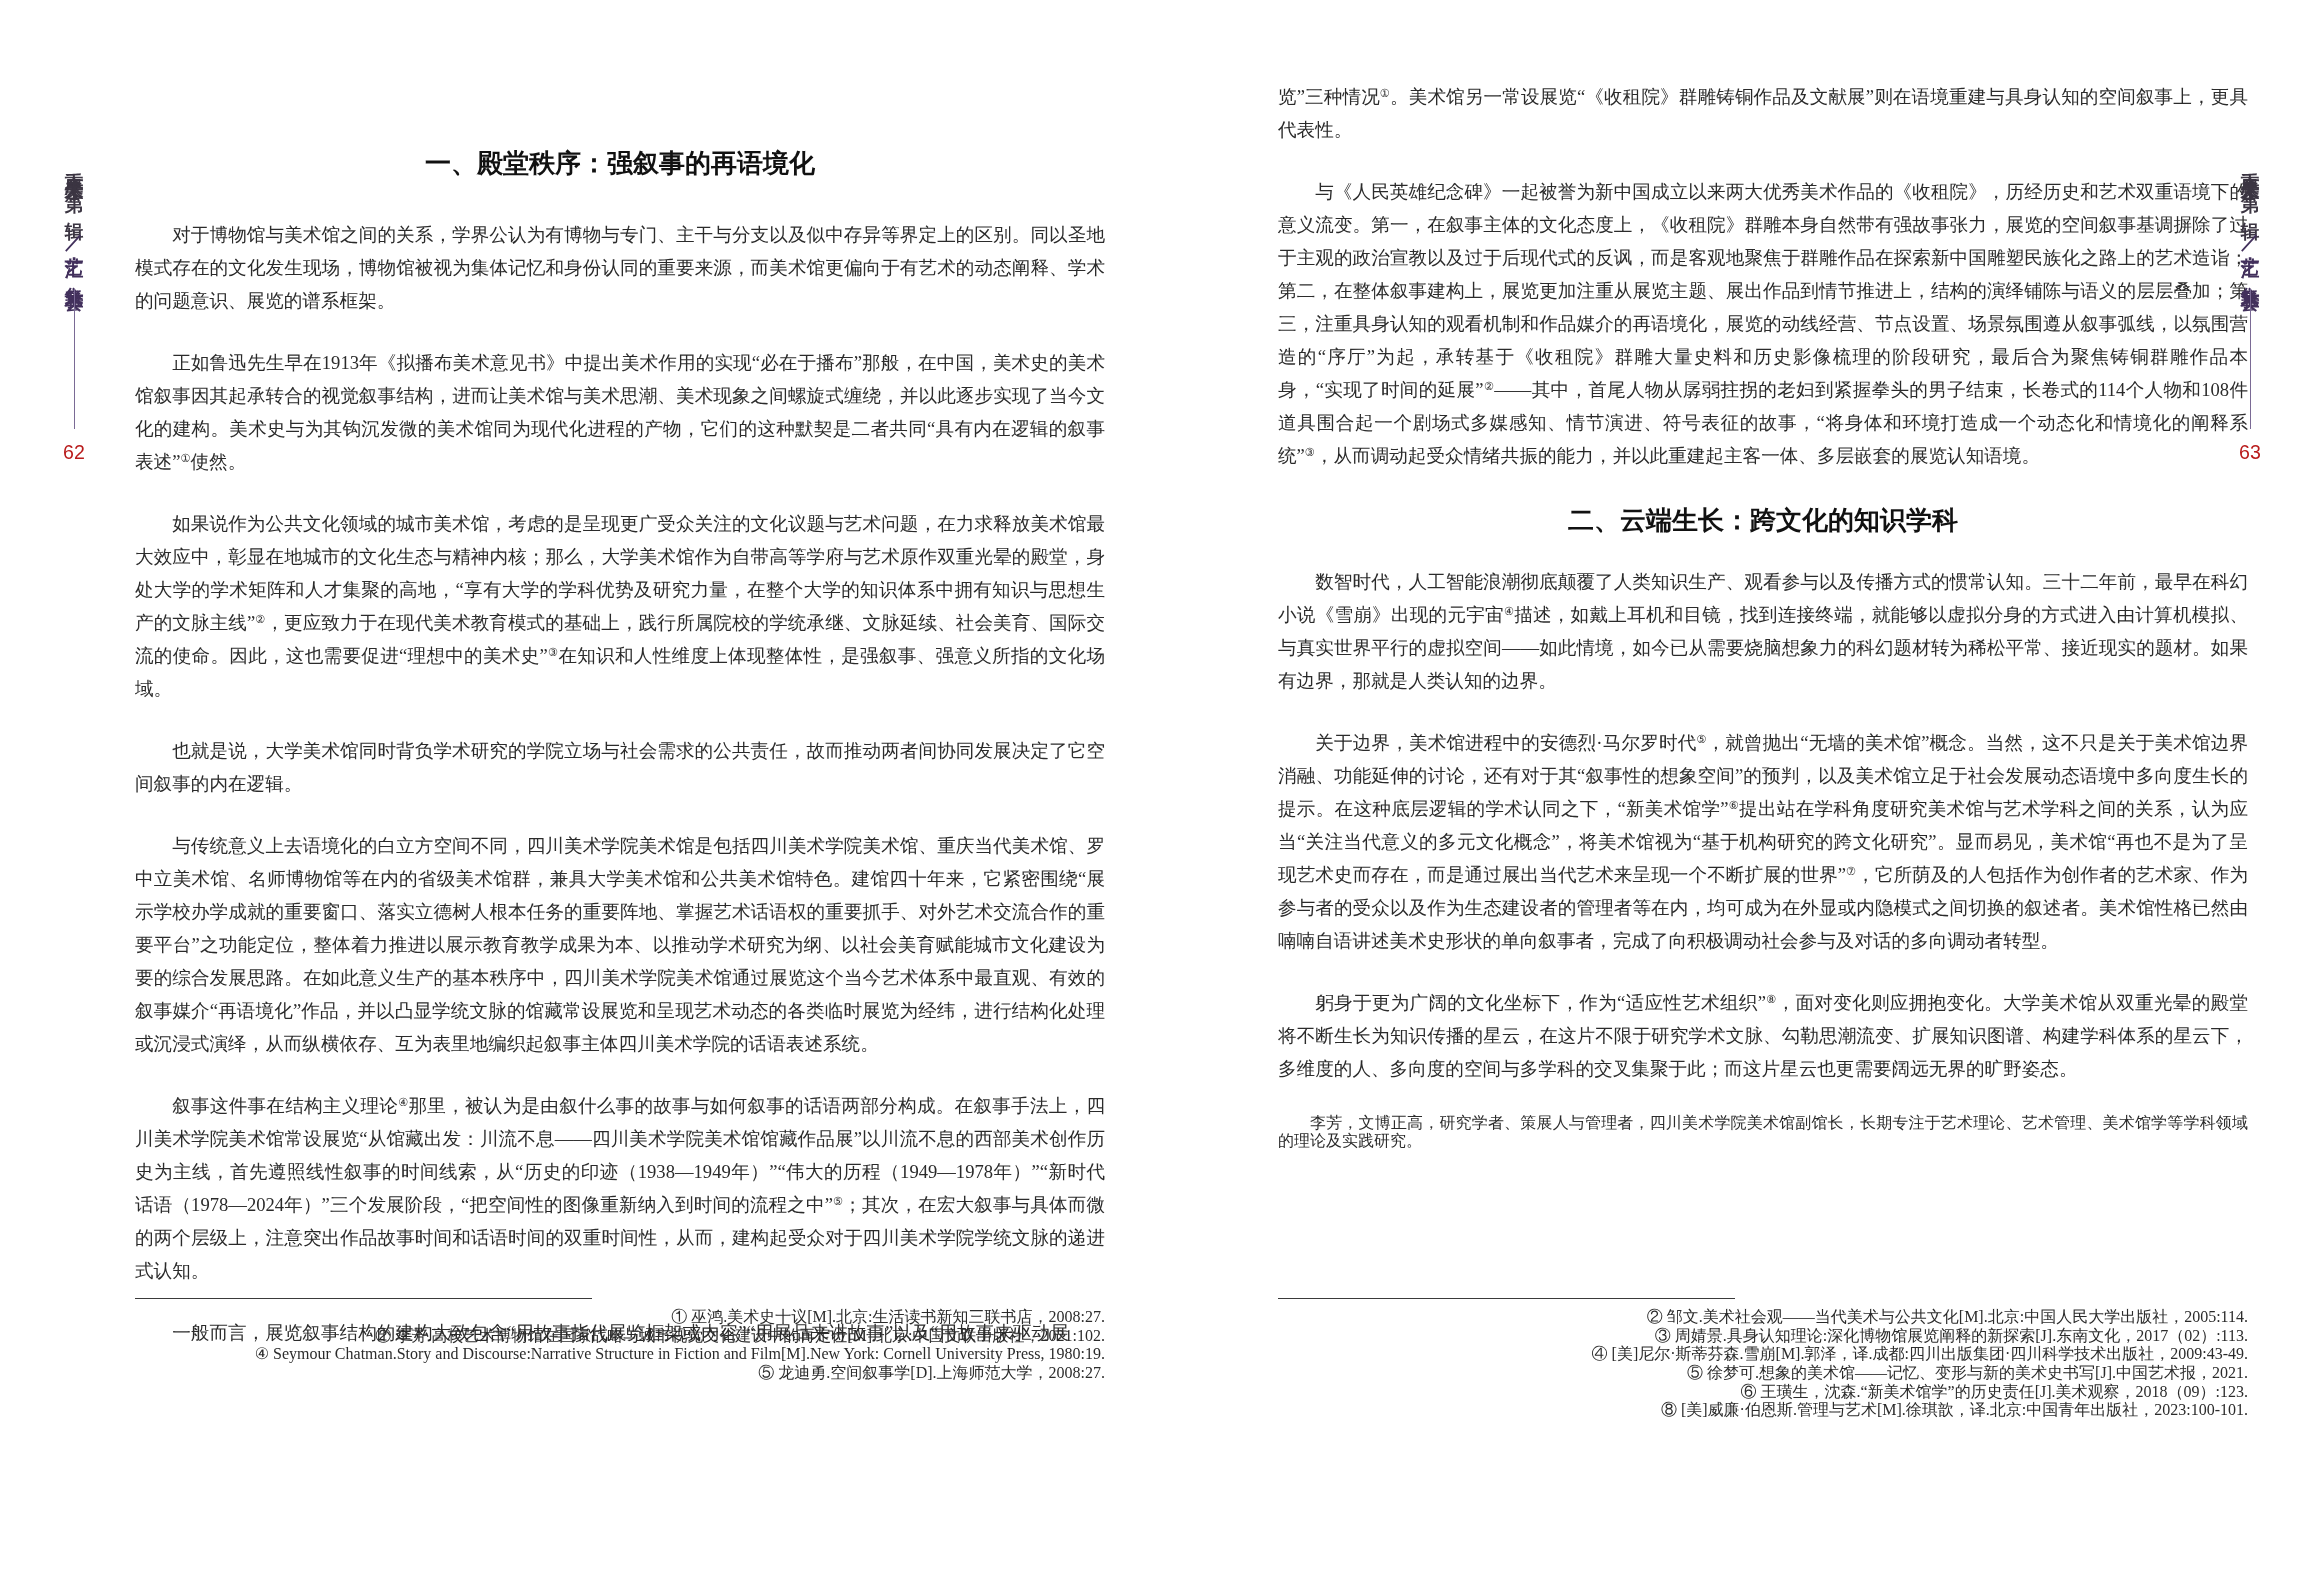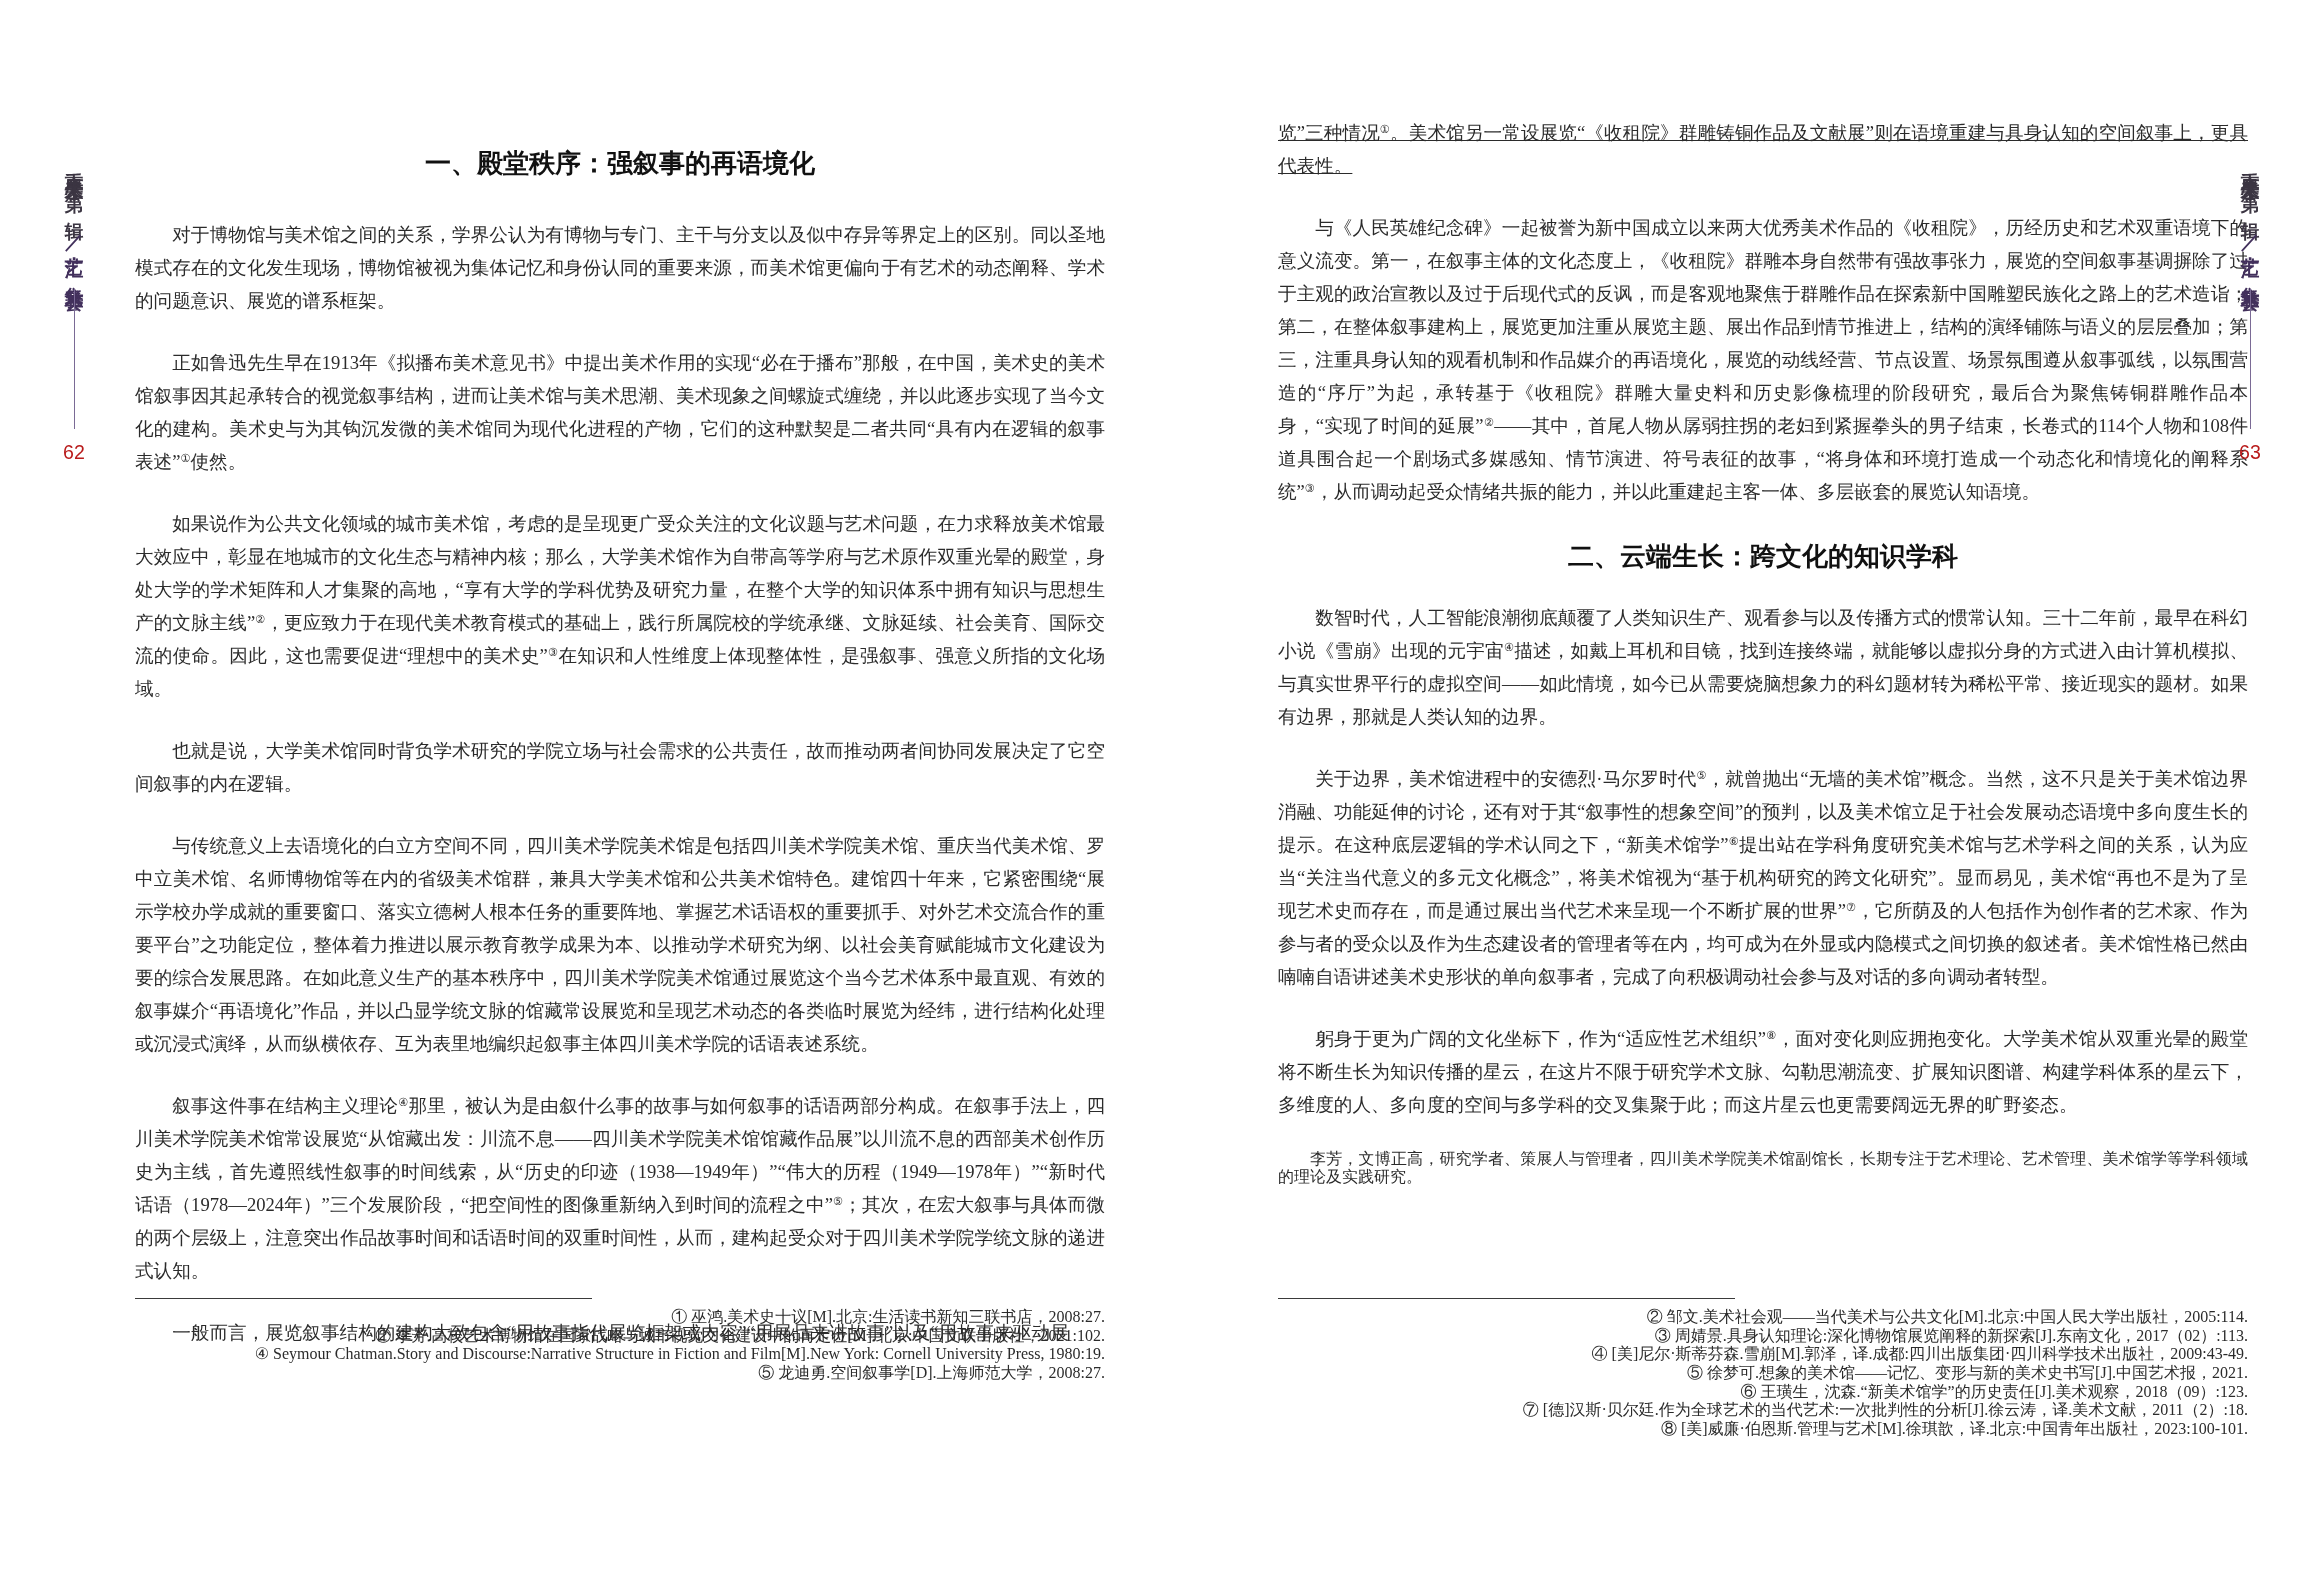--- a/index.html
+++ b/index.html
@@ -16,21 +16,21 @@
   .col{
     position:absolute;top:0;width:970px;height:1560px;
     font-size:18.6px;line-height:33px;
     text-align:justify;
   }
   .col-left{left:135px;}
   .col-right{left:1278px;}
 
   .col p{margin:0 0 29px 0;text-indent:2em;}
   .col p.noindent{text-indent:0;}
-  .col p.first{margin-top:116px;text-decoration:underline;}
+  .col p.first{margin-top:80px;}
 
   .sec-title{
     font-family:"Liberation Sans", sans-serif;
     font-weight:700;font-size:26px;line-height:28px;
     text-align:center;color:#111111;margin:0;
     text-indent:0;
   }
   .sec-title-top{margin:149px 0 41px 0;}
   .sec-title-mid{margin:34px 0 31px 0;}
 
@@ -116,21 +116,20 @@
     <p class="author-bio">李芳，文博正高，研究学者、策展人与管理者，四川美术学院美术馆副馆长，长期专注于艺术理论、艺术管理、美术馆学等学科领域的理论及实践研究。</p>
   </div>
 
   <div class="footnotes">
     <div class="fn-rule"></div>
     <div class="fn">② 邹文.美术社会观——当代美术与公共文化[M].北京:中国人民大学出版社，2005:114.</div>
     <div class="fn">③ 周婧景.具身认知理论:深化博物馆展览阐释的新探索[J].东南文化，2017（02）:113.</div>
     <div class="fn">④ [美]尼尔·斯蒂芬森.雪崩[M].郭泽，译.成都:四川出版集团·四川科学技术出版社，2009:43-49.</div>
     <div class="fn">⑤ 徐梦可.想象的美术馆——记忆、变形与新的美术史书写[J].中国艺术报，2021.</div>
     <div class="fn">⑥ 王璜生，沈森.“新美术馆学”的历史责任[J].美术观察，2018（09）:123.</div>
-    <div class="fn">⑦ [德]汉斯·贝尔廷.作为全球艺术的当代艺术:一次批判性的分析[J].徐云涛，译.美术文献，2011（2）:18.</div>
     <div class="fn">⑧ [美]威廉·伯恩斯.管理与艺术[M].徐琪歆，译.北京:中国青年出版社，2023:100-101.</div>
   </div>
 </section>
 
 <aside class="margin m-right">
   <span class="vtext vt-journal">重庆美术</span>
   <span class="vtext vt-volume">第1辑</span>
   <span class="vtext vt-series">／艺汇·集雅荟</span>
   <span class="m-line"></span>
   <span class="m-num">63</span>

